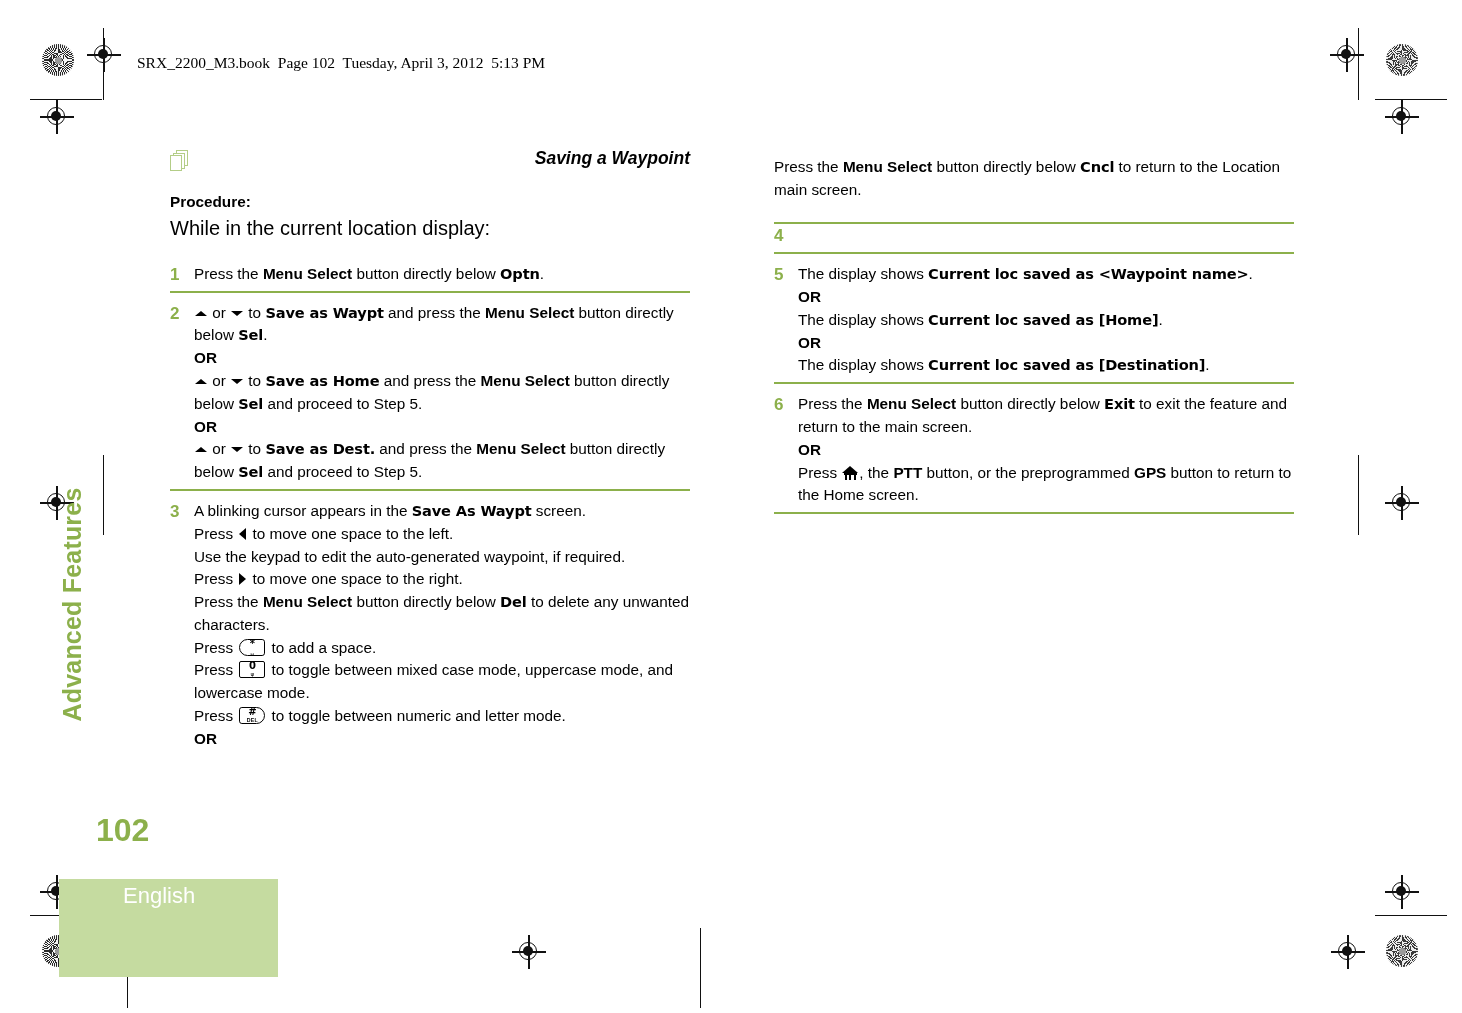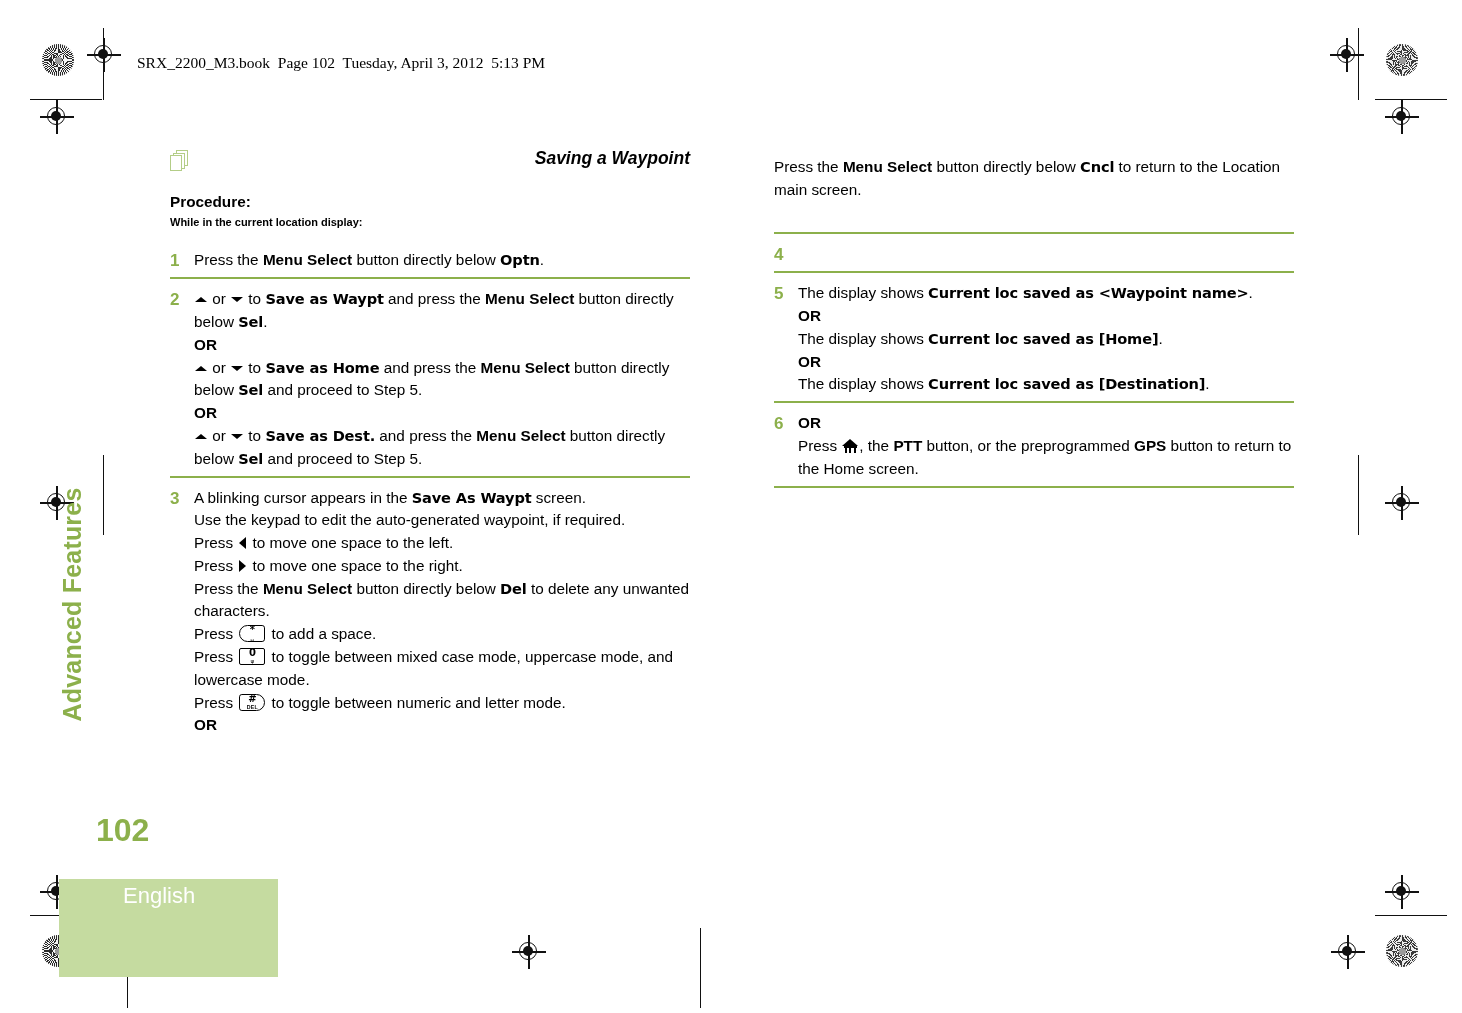--- a/index.html
+++ b/index.html
@@ -182,23 +182,22 @@
     font-style: italic;
     color: #000;
     line-height: 1.2;
   }
 
   .lead-bold {
     font-weight: bold;
     font-size: 15.3px;
   }
   .lead-line {
-    font-size: 11px;
+    font-size: 20px;
     margin-bottom: 19px;
-    font-weight: bold;
   }
 
   
   .step {
     display: flex;
     align-items: flex-start;
     border-bottom: 2px solid #8cb04b;
     padding-bottom: 5px;
     margin-bottom: 9px;
   }
@@ -210,22 +209,21 @@
     color: #8cb04b;
     line-height: 1.36;
   }
   .step-body {
     flex: 1 1 auto;
     line-height: 1.49;
   }
   .step-body p { margin: 0; }
   .plain-block {
     border-bottom: 2px solid #8cb04b;
-    padding-bottom: 15px;
-    margin-bottom: 9px;
+    padding-bottom: 5px;
     line-height: 1.49;
   }
 
   b.ui { font-weight: bold; }
   
   .scr {
     font-family: "DejaVu Sans", sans-serif;
     font-weight: bold;
     font-size: 14.6px;
     letter-spacing: -0.15px;
@@ -471,24 +469,24 @@
         </p>
       </div>
     </div>
 
     <div class="step nolimit">
       <div class="step-num">3</div>
       <div class="step-body">
         <p>
           <span>A blinking cursor appears in the </span><span class="scr">Save As Waypt</span><span> screen.</span>
         </p>
+        <p>
+          <span>Press </span><span class="arrow left"></span><span> to move one space to the left.</span>
+        </p>
         <p>Use the keypad to edit the auto-generated waypoint, if required.</p>
-        <p>
-          <span>Press </span><span class="arrow left"></span><span> to move one space to the left.</span>
-        </p>
         <p>
           <span>Press </span><span class="arrow right"></span><span> to move one space to the right.</span>
         </p>
         <p>
           <span>Press the </span><b class="ui">Menu Select</b><span> button directly below </span><span class="scr">Del</span><span> to delete any unwanted characters.</span>
         </p>
         <p>
           <span>Press </span><span class="keycap r-left"><span class="kmain">*</span><span class="ksub">␣</span></span><span> to add a space.</span>
         </p>
         <p>
@@ -528,20 +526,23 @@
         <p><b class="ui">OR</b></p>
         <p>
           <span>The display shows </span><span class="scr">Current loc saved as [Destination]</span><span>.</span>
         </p>
       </div>
     </div>
 
     <div class="step">
       <div class="step-num">6</div>
       <div class="step-body">
+        <p>
+          <span>Press the </span><b class="ui">Menu Select</b><span> button directly below </span><span class="scr">Exit</span><span> to exit the feature and return to the main screen.</span>
+        </p>
         <p><b class="ui">OR</b></p>
         <p>
           <span>Press </span><span class="home-icon"><span class="roof"></span><span class="base"></span><span class="pil"></span><span class="pil"></span><span class="pil"></span></span><span>, the </span><b class="ui">PTT</b><span> button, or the preprogrammed </span><b class="ui">GPS</b><span> button to return to the Home screen.</span>
         </p>
       </div>
     </div>
 
   </div>
 
 </div>

